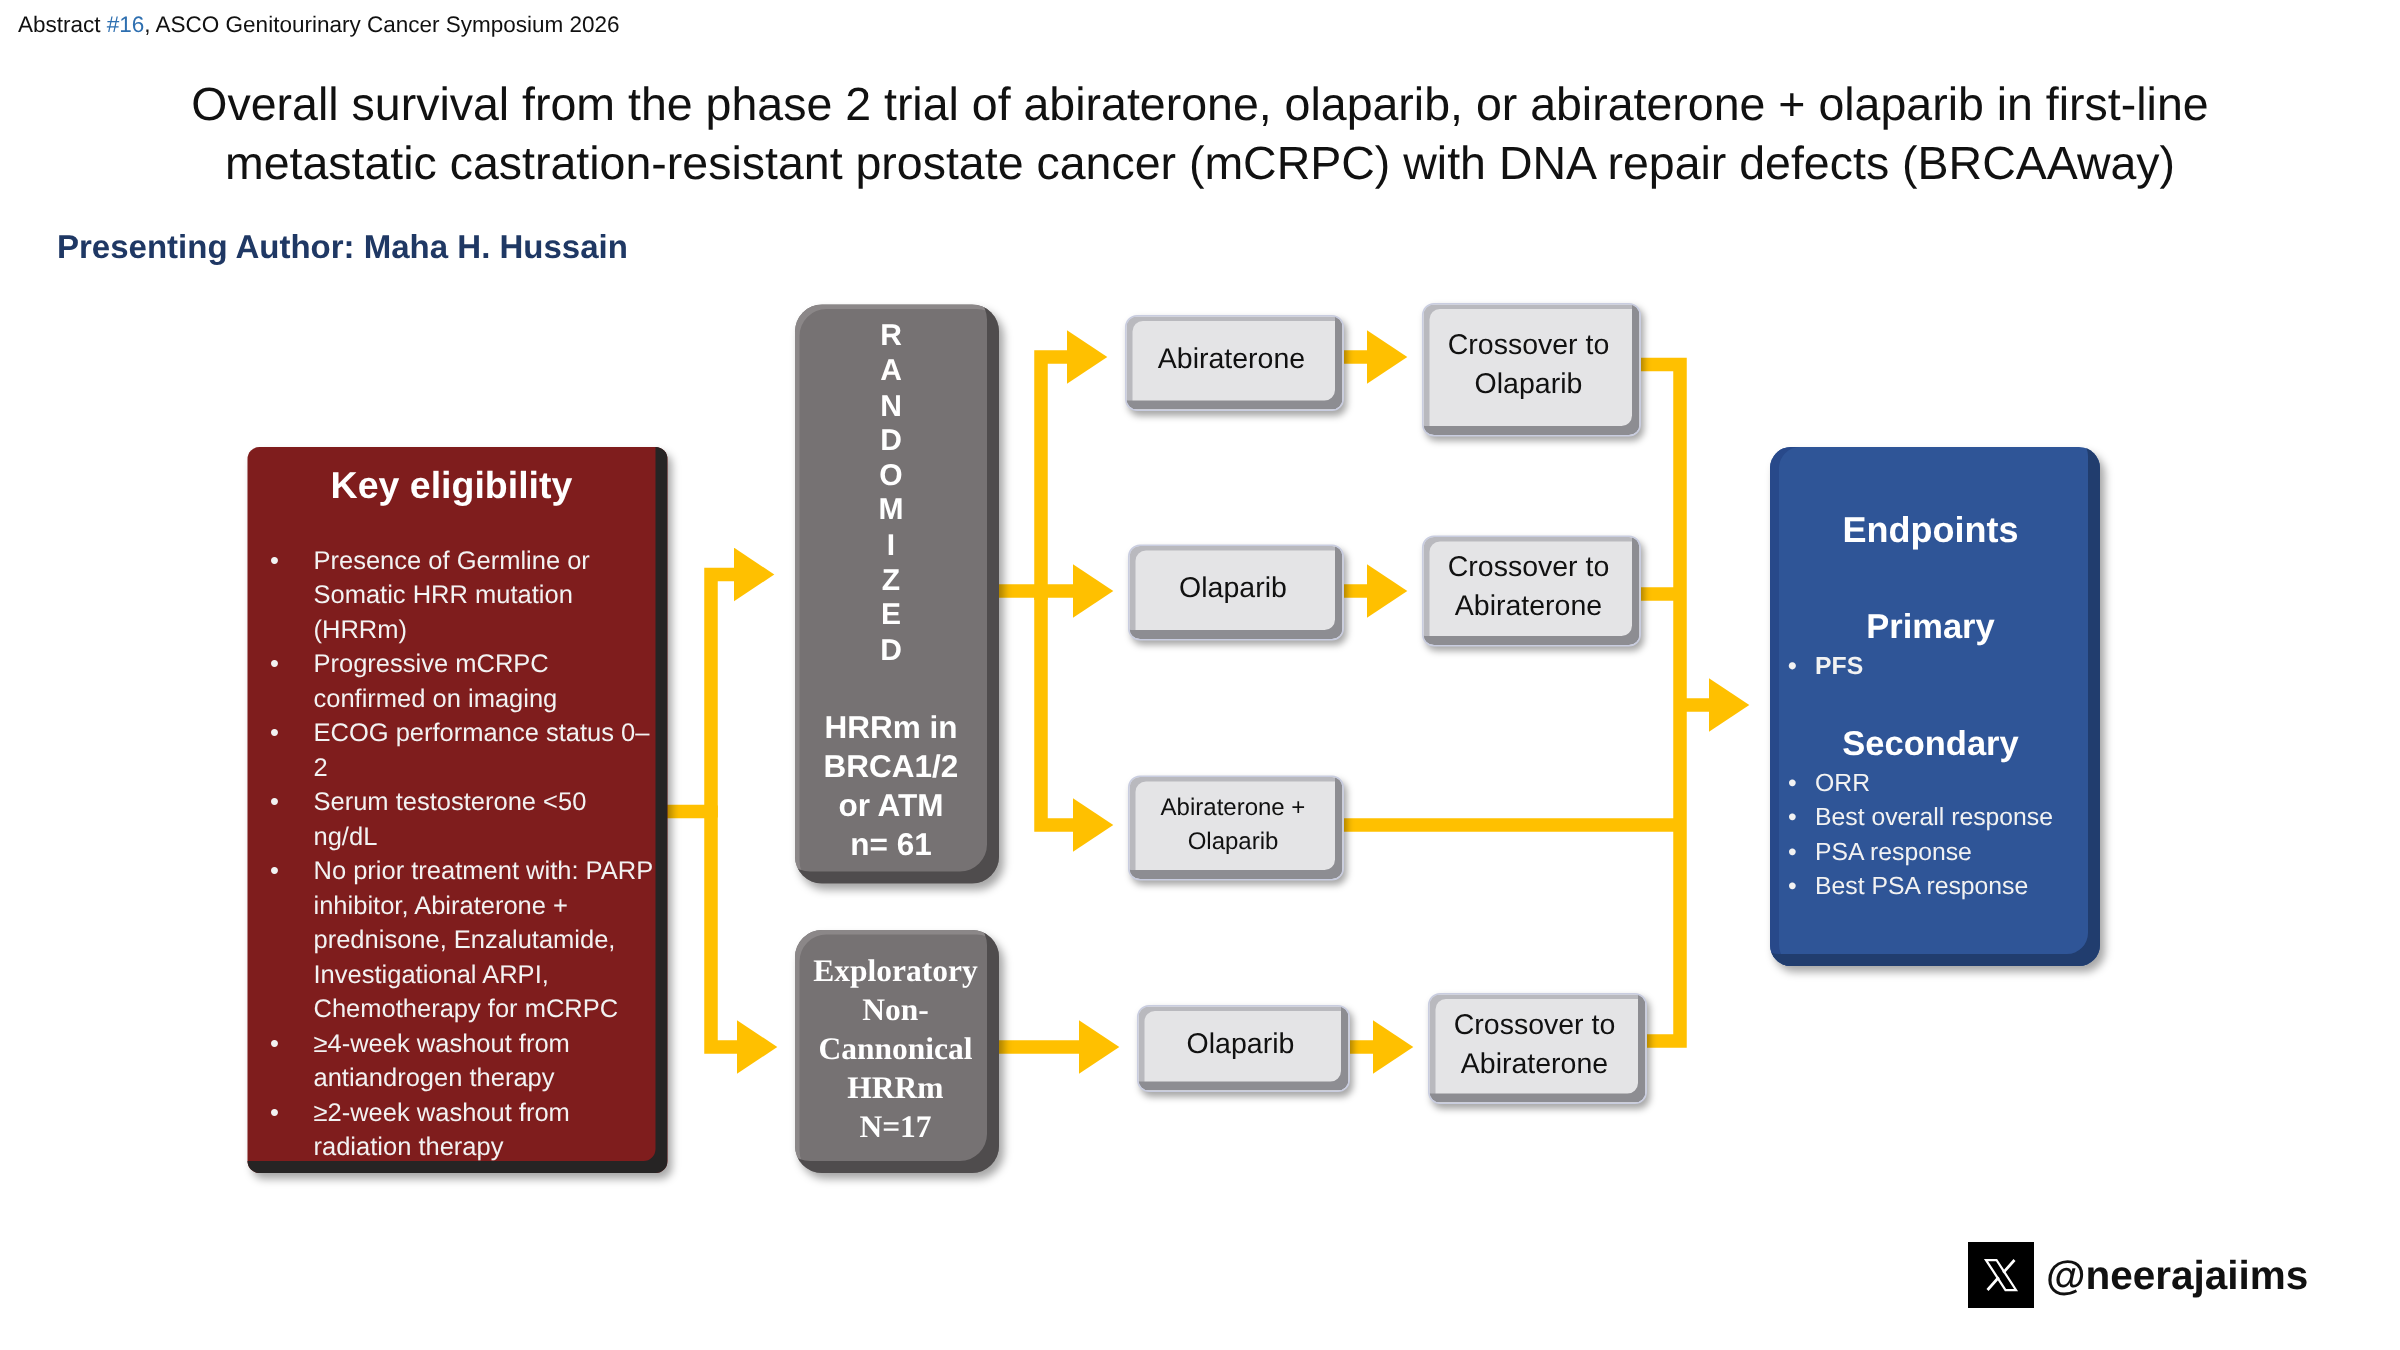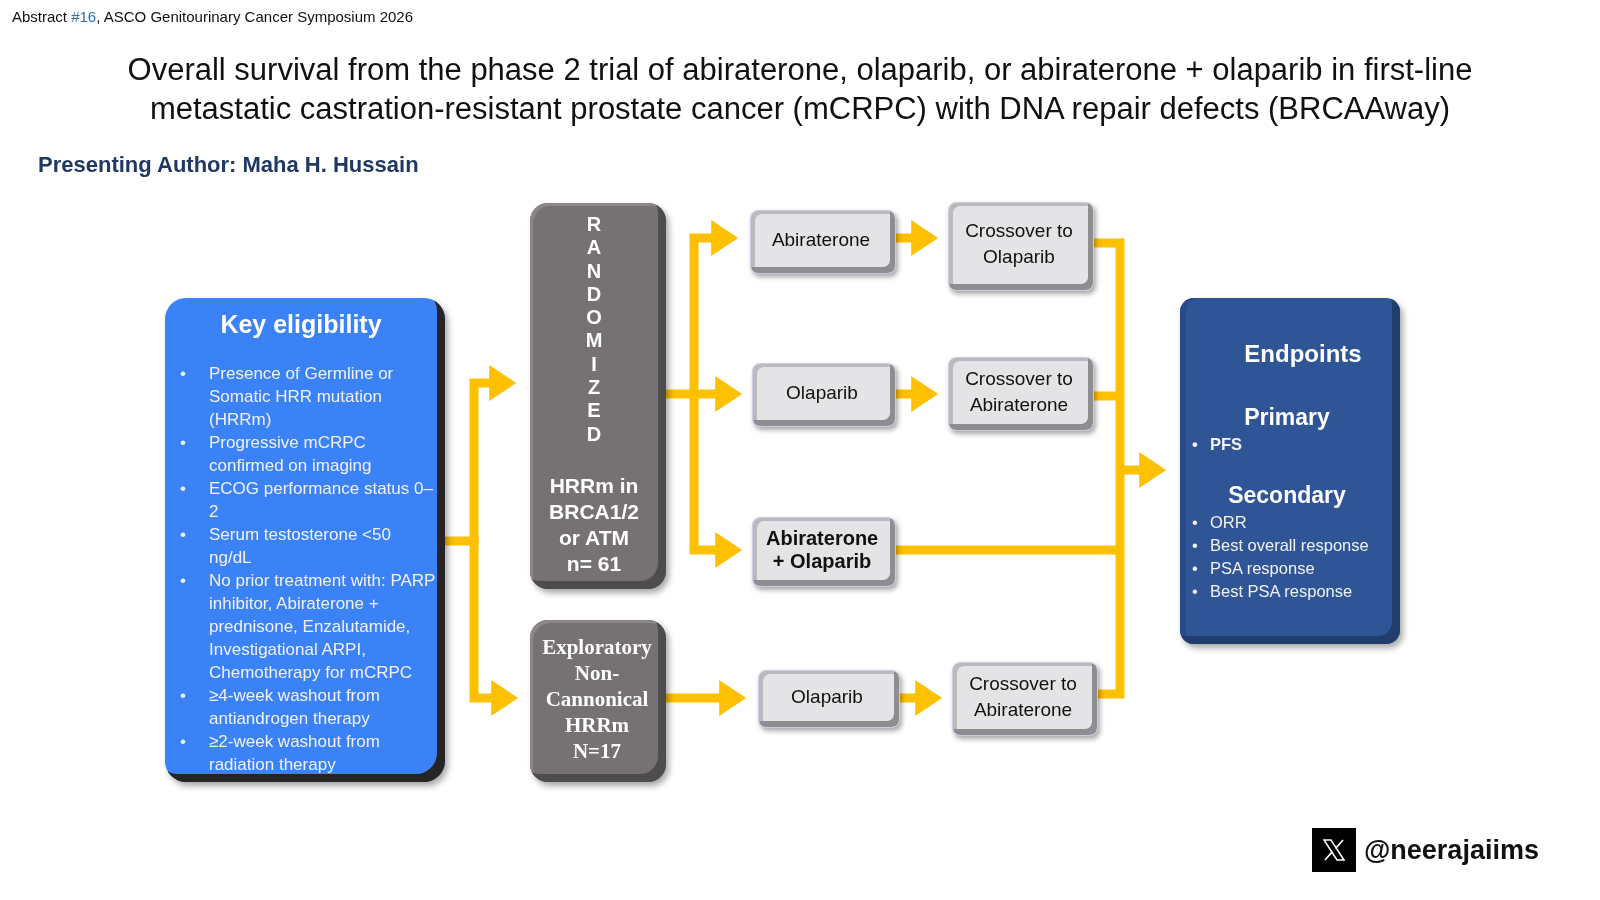--- a/index.html
+++ b/index.html
@@ -18,37 +18,37 @@
     left: 40px; top: 50px; width: 1520px; text-align: center;
     font-size: 31px; line-height: 39px; color: #111;
   }
   #author {
     left: 38px; top: 152px; font-size: 22px; font-weight: bold; color: #1f3864;
   }
 
   svg#connectors { position: absolute; left: 0; top: 0; width: 1600px; height: 900px; }
 
   .dark-box {
-    position: absolute; background: #3b82f6; border-radius: 21px;
+    position: absolute; background: #7f1d1d; border-radius: 8px;
     box-shadow: inset -8px -8px 0 #262424, 3px 4px 6px rgba(0,0,0,0.35);
     color: #fff;
   }
   .grey-box {
     position: absolute; background: #767273; border-radius: 18px;
     box-shadow: inset -8px -8px 0 #4f4c4d, inset 3px 3px 0 #8b8788, 3px 4px 6px rgba(0,0,0,0.35);
     color: #fff; font-weight: bold; text-align: center;
   }
   .btn-box {
     position: absolute; background: #e4e4e6; border-radius: 8px;
     box-shadow: inset -5px -6px 0 #8d8d92, inset 4px 3px 0 #b9b9be, 2px 3px 5px rgba(0,0,0,0.35);
     border: 1px solid #c9cde0;
     display: flex; align-items: center; justify-content: center; text-align: center;
     color: #111; font-size: 19px; line-height: 26px; box-sizing: border-box; padding: 0 8px 5px 4px;
   }
-  .btn-box.small { font-size: 20px; line-height: 23px; font-weight: bold; }
+  .btn-box.small { font-size: 16px; line-height: 23px; }
   .blue-box {
     position: absolute; background: #2f5597; border-radius: 14px;
     box-shadow: inset -8px -8px 0 #213d6e, inset 6px 0 0 #28498a, 3px 4px 6px rgba(0,0,0,0.35);
     color: #fff;
   }
 
   #elig { left: 165px; top: 298px; width: 280px; height: 484px; }
   #elig-title { position: absolute; left: 0; top: 12px; width: 272px; text-align: center; font-size: 25px; font-weight: bold; }
   #elig-list { position: absolute; left: 18px; top: 64px; width: 254px; margin: 0; padding: 0; list-style: none; }
   #elig-list li { position: relative; padding-left: 26px; font-size: 17px; line-height: 23px; color: #f2f2f2; }
@@ -64,21 +64,21 @@
 
   #arm1 { left: 750px; top: 210px; width: 146px; height: 64px; }
   #arm2 { left: 752px; top: 363px; width: 144px; height: 64px; }
   #arm3 { left: 752px; top: 517px; width: 144px; height: 70px; }
   #arm4 { left: 758px; top: 670px; width: 142px; height: 58px; }
   #co1 { left: 948px; top: 202px; width: 146px; height: 89px; }
   #co2 { left: 948px; top: 357px; width: 146px; height: 74px; }
   #co4 { left: 952px; top: 662px; width: 146px; height: 74px; }
 
   #endpoints { left: 1180px; top: 298px; width: 220px; height: 346px; }
-  #ep-title { position: absolute; left: 0; top: 42px; width: 214px; text-align: center; font-size: 24px; font-weight: bold; margin-left: 16px; }
+  #ep-title { position: absolute; left: 0; top: 42px; width: 214px; text-align: center; font-size: 24px; font-weight: bold; }
   .ep-sub { position: absolute; left: 0; width: 214px; text-align: center; font-size: 23px; font-weight: bold; }
   #ep-primary-h { top: 106px; }
   #ep-secondary-h { top: 184px; }
   .ep-list { position: absolute; left: 12px; margin: 0; padding: 0; list-style: none; }
   .ep-list li { position: relative; padding-left: 18px; font-size: 16.5px; line-height: 23px; color: #f2f2f2; }
   .ep-list li::before { content: "•"; position: absolute; left: 0; top: 0; }
   #ep-primary-list { top: 135px; font-weight: bold; }
   #ep-secondary-list { top: 213px; }
 
   #social { left: 1312px; top: 828px; display: flex; align-items: center; }

